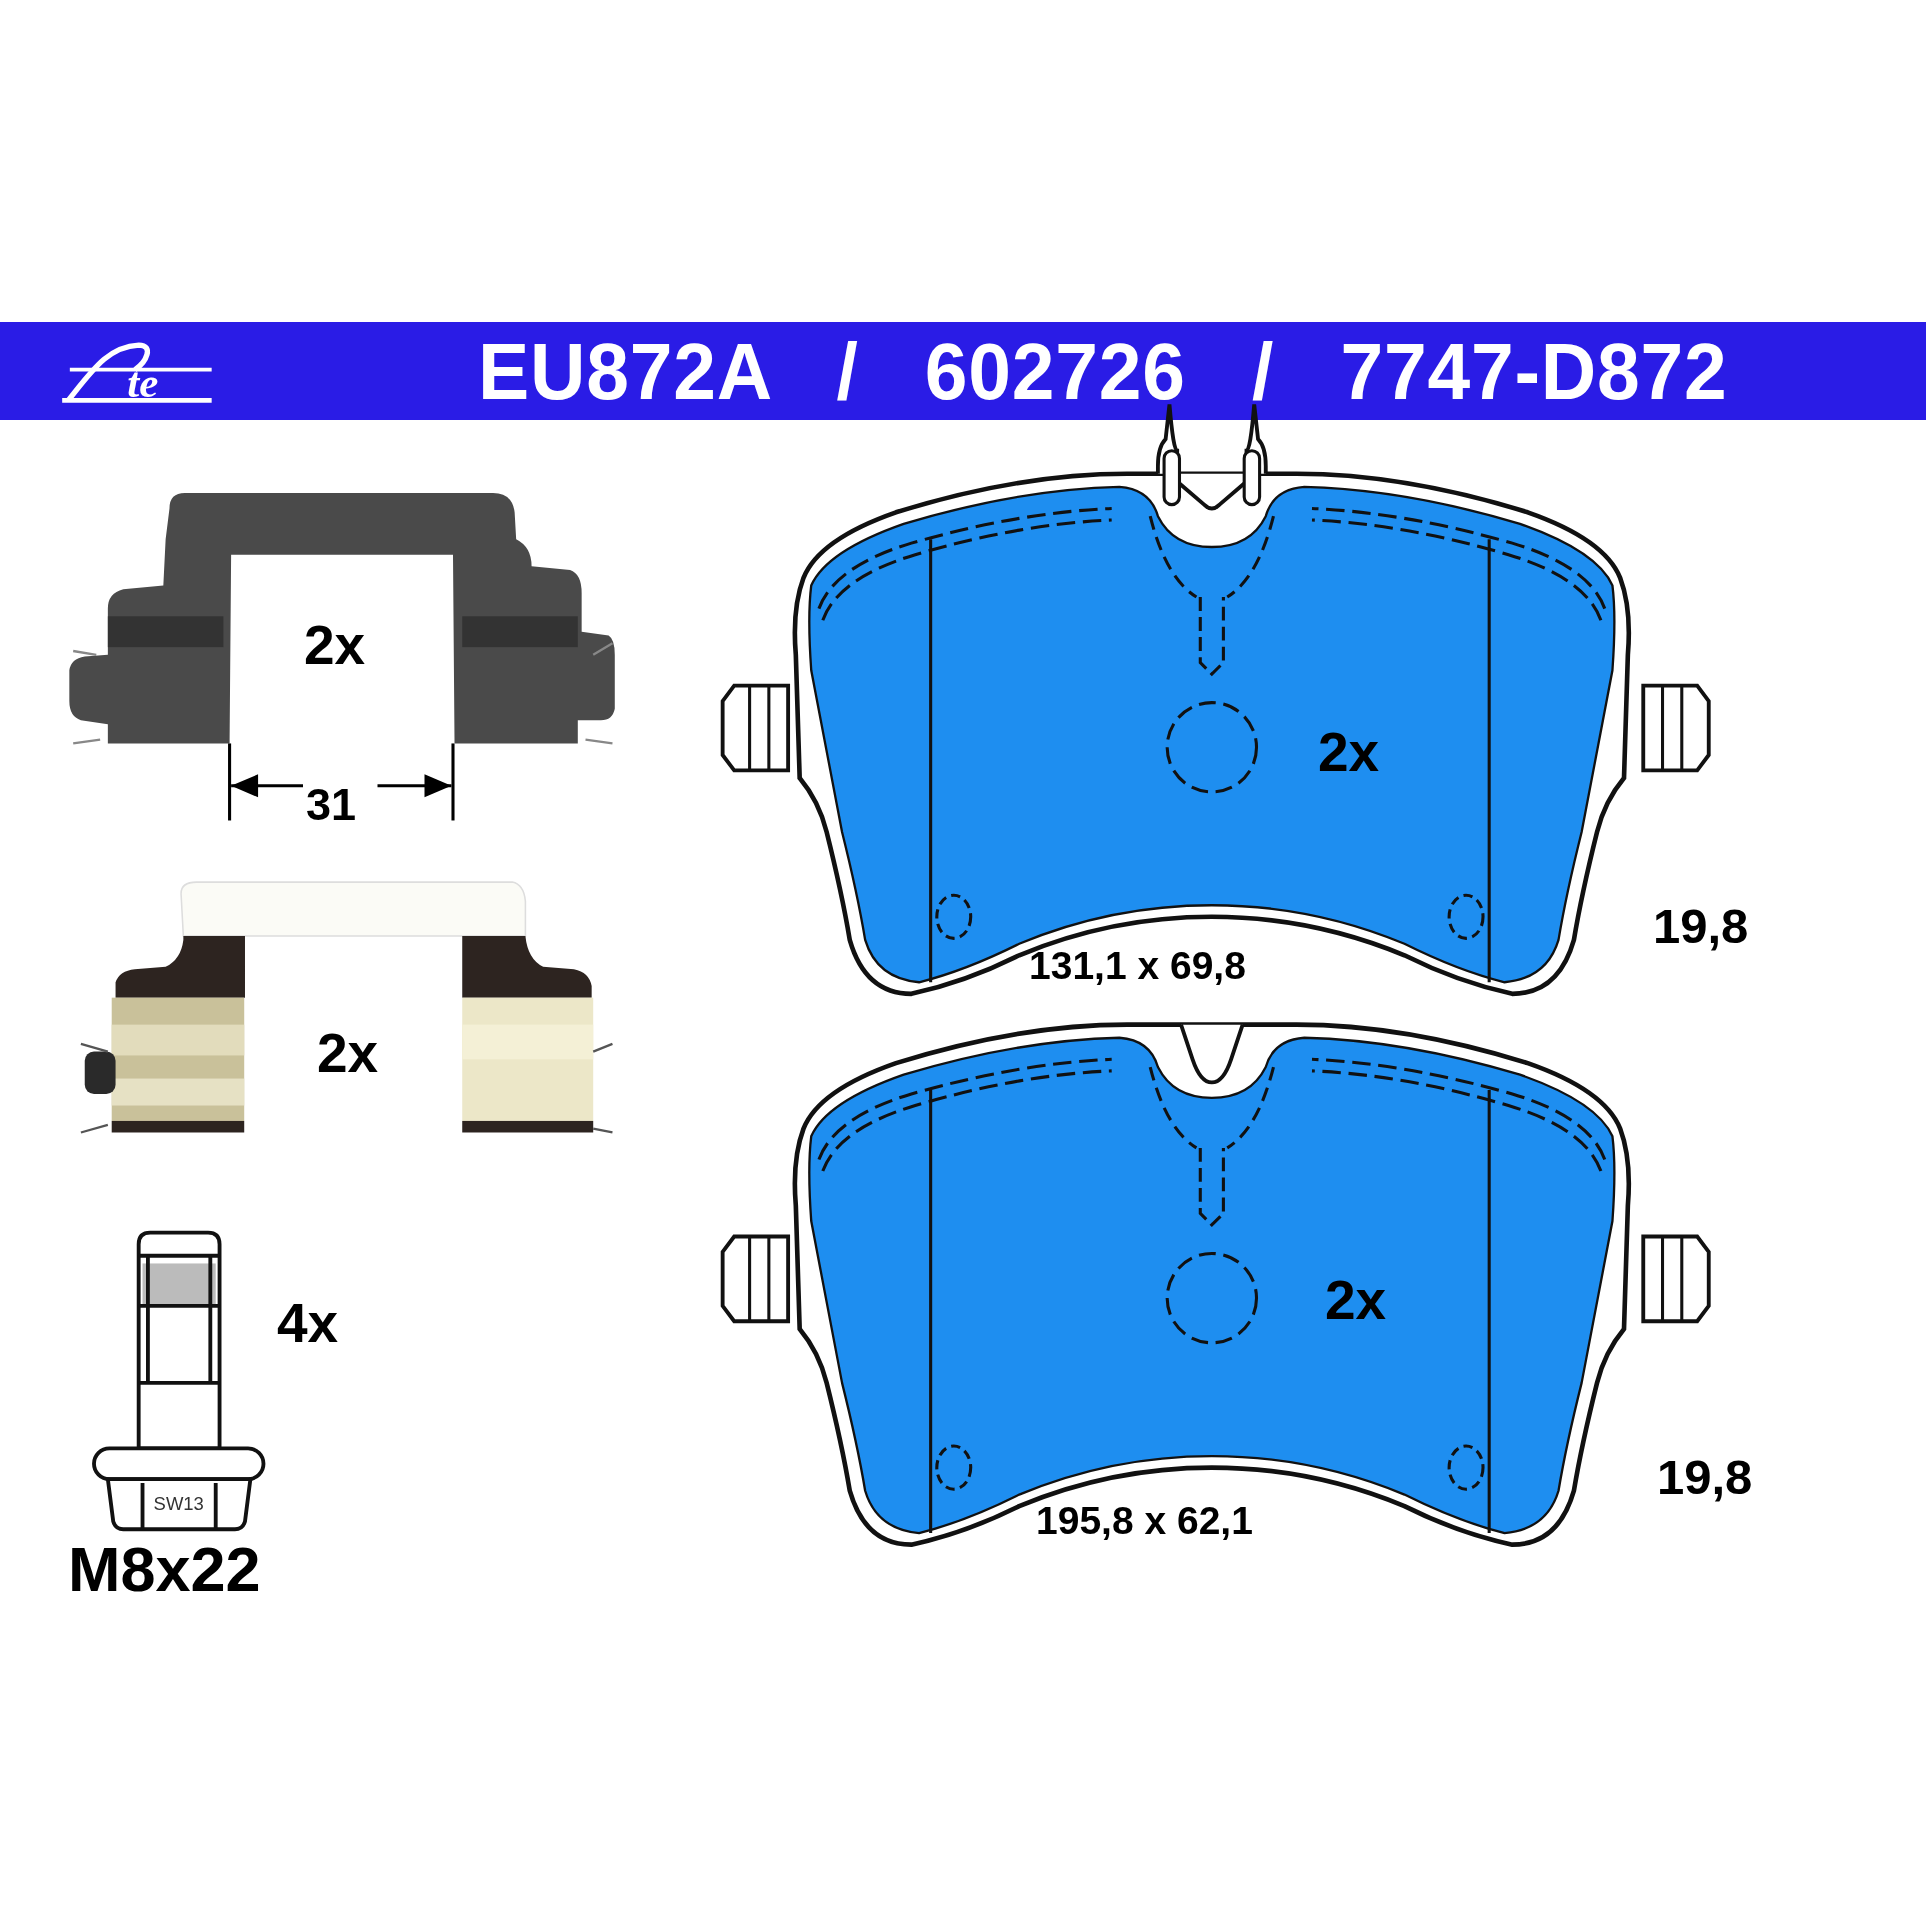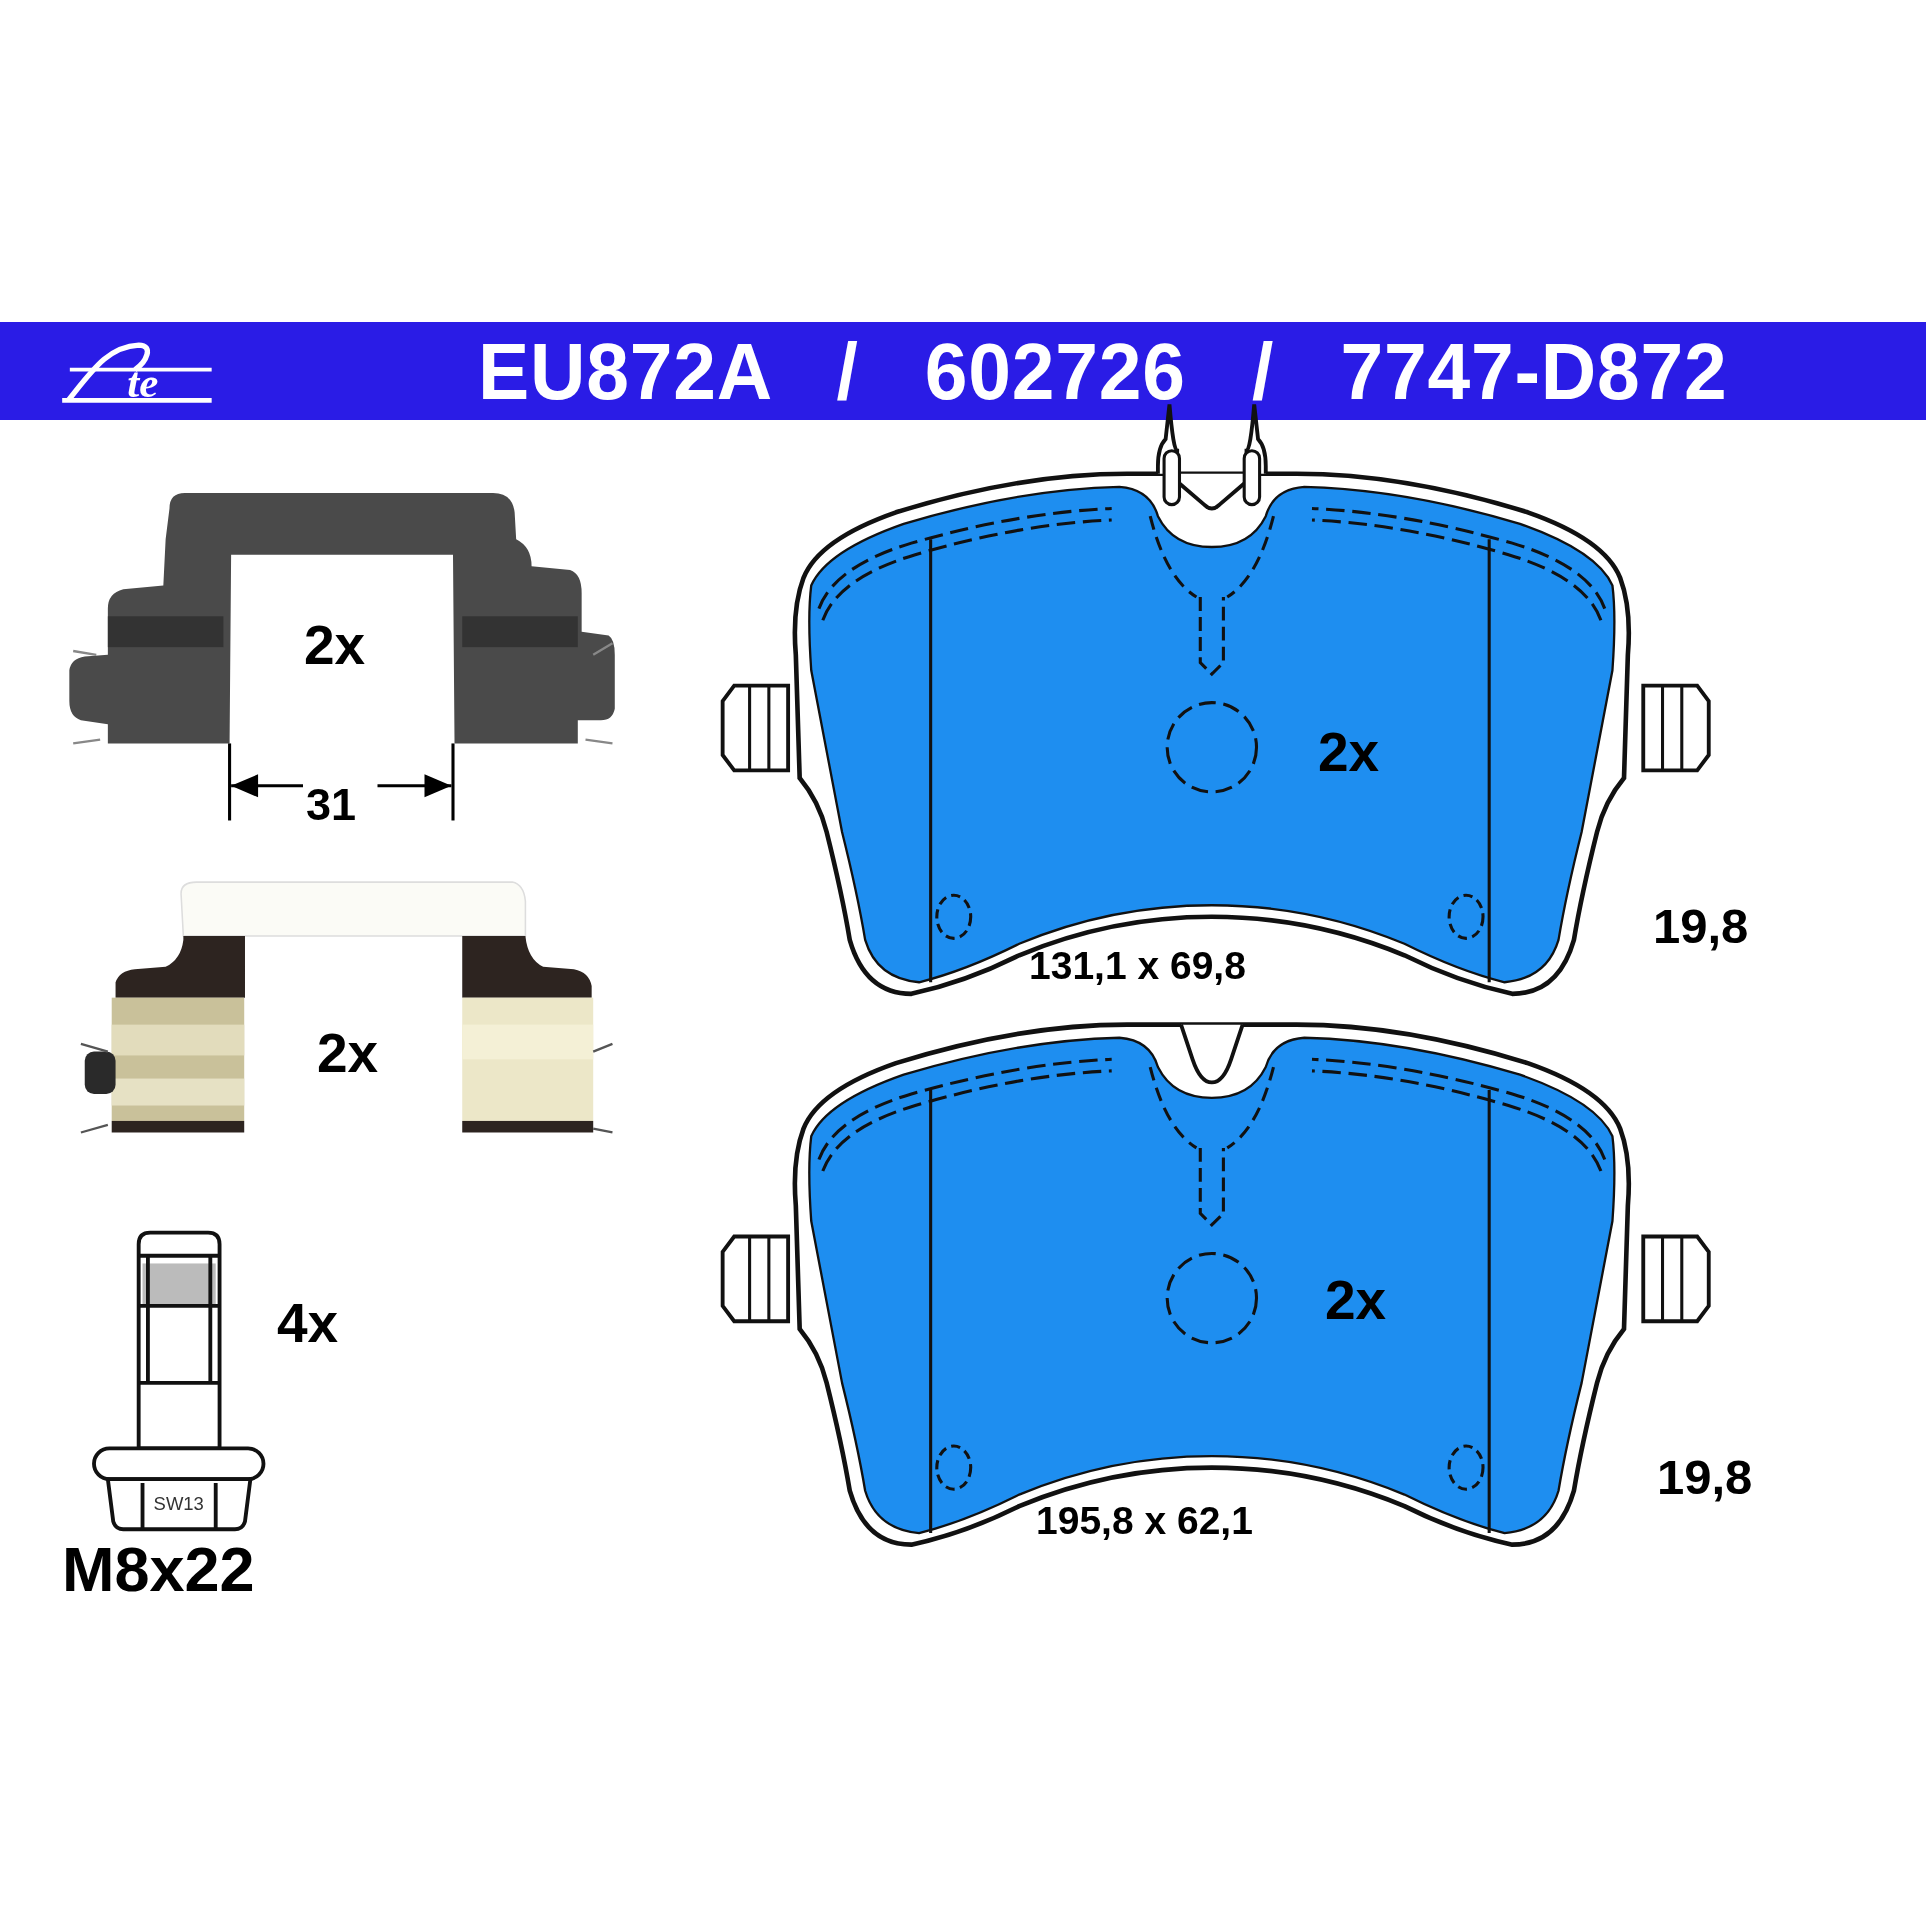--- a/index.html
+++ b/index.html
@@ -119,21 +119,21 @@
     <use href="#pad-shape"></use>
     <use href="#pad-friction"></use>
     <path d="M510 -215 L525 -170 Q535 -140 550 -140 Q565 -140 575 -170 L590 -215" fill="#fff" stroke="#111" stroke-width="5"></path>
   </g>
 </svg>
 
 <div class="lbl qty" style="left:304px; top:613px;">2x</div>
 <div class="lbl dim-31" style="left:303px; top:759px; background:#fff; padding:0 3.1px;margin-top:20px;">31</div>
 <div class="lbl qty" style="left:317px; top:1021px;">2x</div>
 <div class="lbl qty" style="left:245px; top:1291px;margin-left:32px;">4x</div>
-<div class="lbl thread" style="left:62px; top:1533px;text-align:center;">M8x22</div>
+<div class="lbl thread" style="left:68px; top:1533px;text-align:center;">M8x22</div>
 
 <div class="lbl qty" style="left:1318px; top:720px;">2x</div>
 <div class="lbl dim" style="left:1029px; top:944px;">131,1 x 69,8</div>
 <div class="lbl dim-small" style="left:1653px; top:898px;">19,8</div>
 
 <div class="lbl qty" style="left:1325px; top:1268px;">2x</div>
 <div class="lbl dim" style="left:1036px; top:1499px;">195,8 x 62,1</div>
 <div class="lbl dim-small" style="left:1657px; top:1449px;">19,8</div>
 
 

